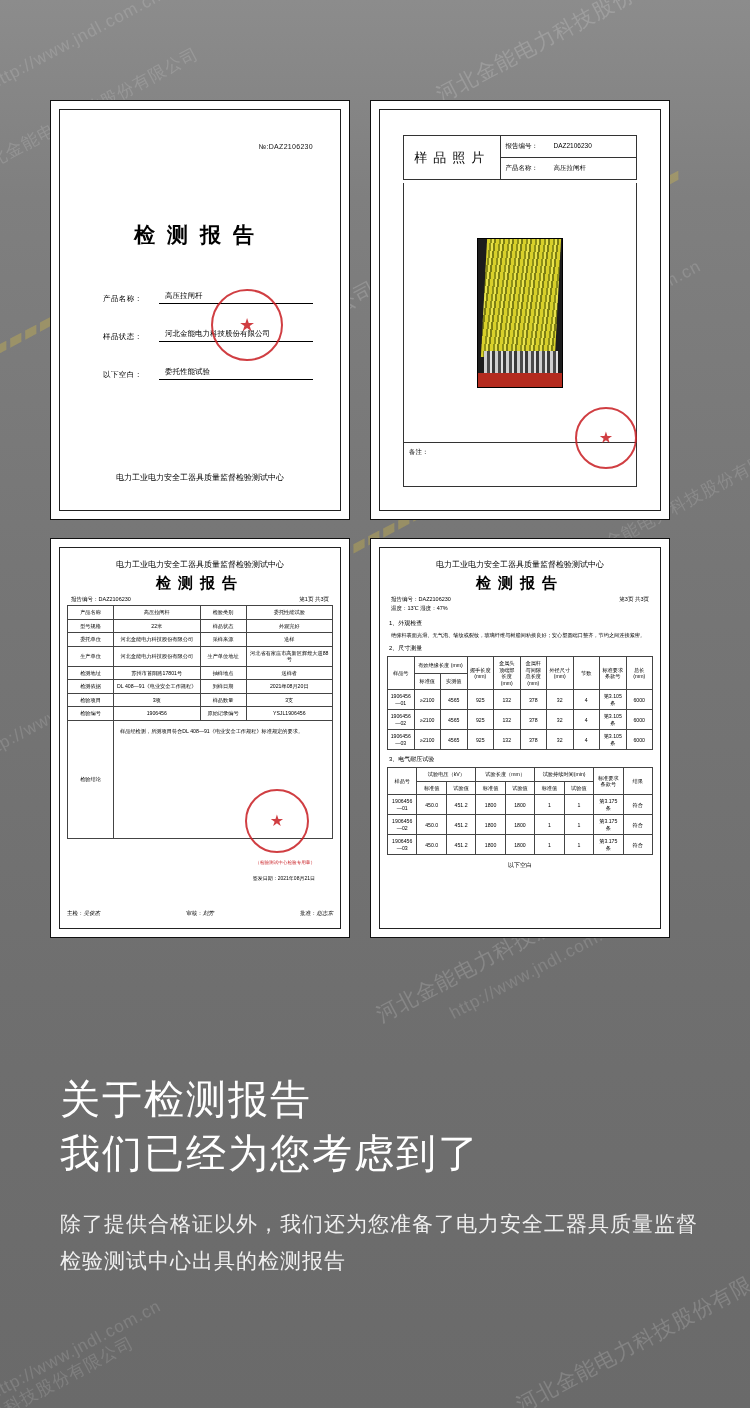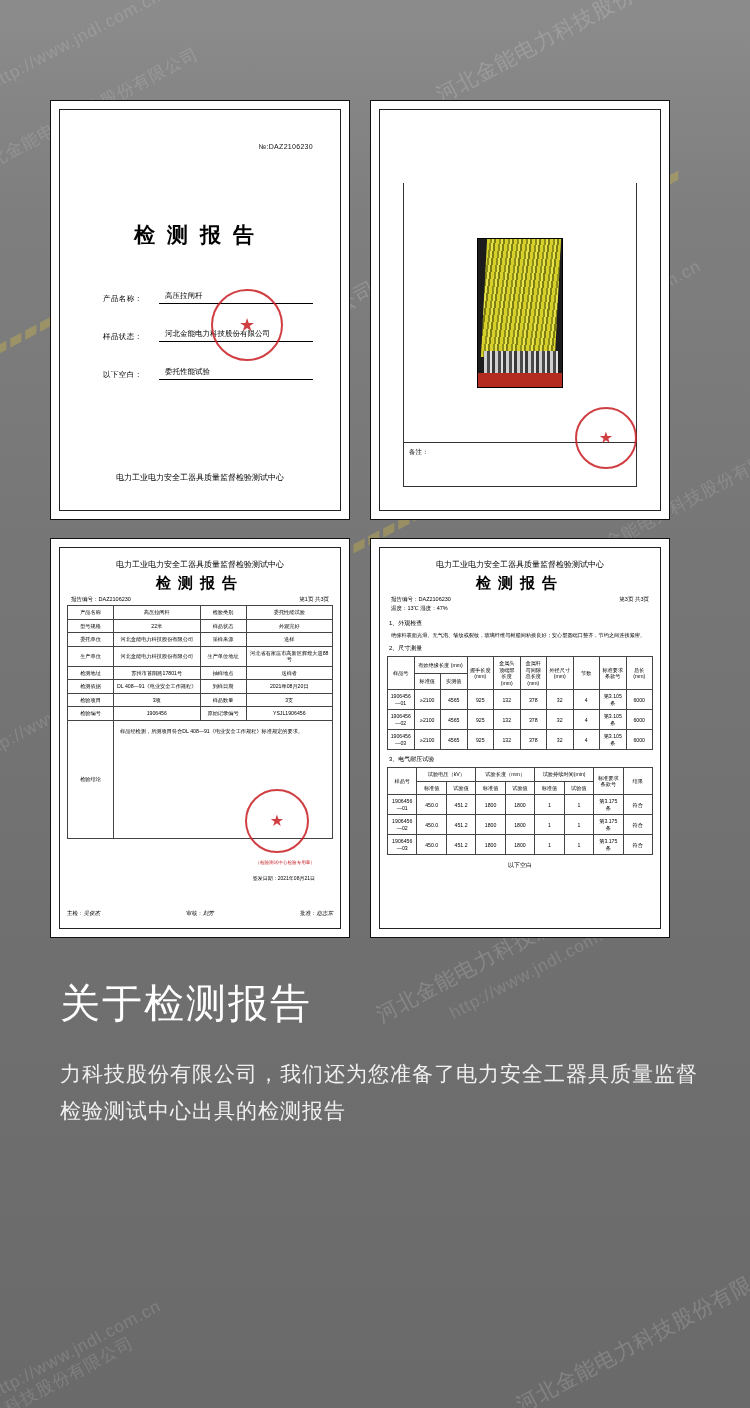--- a/index.html
+++ b/index.html
@@ -191,21 +191,21 @@
   }
   .sig { font-family: "DejaVu Serif", serif; font-style: italic; }
 
   
   .p4-sec { font-size: 6px; margin: 5px 2px 3px 2px; text-align: left; }
   .p4-note { font-size: 5.2px; line-height: 1.6; margin: 0 4px 4px 4px; text-align: left; }
   .p4-end { font-size: 6px; text-align: center; margin-top: 6px; }
 
   
   .copy {
-    position: absolute; left: 60px; top: 976px; right: 40px;
+    position: absolute; left: 60px; top: 1072px; right: 40px;
   }
   .copy h1 {
     color: #fff; font-size: 40px; font-weight: normal;
     letter-spacing: 2px; line-height: 1.35;
     font-family: "Liberation Sans", sans-serif;
   }
   .copy p {
     color: #f0f0f0; font-size: 21px; line-height: 1.75;
     margin-top: 26px; letter-spacing: 1px;
   }
@@ -259,20 +259,35 @@
         <div class="stamp stamp-p1">
           <span class="star">★</span>
         </div>
         <div class="p1-foot">电力工业电力安全工器具质量监督检验测试中心</div>
       </div>
     </div>
 
     <div class="page">
       <div class="inner-frame"></div>
       <div class="pg-content">
+        <div class="p2-table">
+          <div class="p2-head">
+            <div class="cell-title">样品照片</div>
+            <div class="cell-right">
+              <div class="p2-kv">
+                <span class="k">报告编号：</span>
+                <span>DAZ2106230</span>
+              </div>
+              <div class="p2-kv">
+                <span class="k">产品名称：</span>
+                <span>高压拉闸杆</span>
+              </div>
+            </div>
+          </div>
+        </div>
         <div class="p2-photo-box">
           <div class="photo">
             <div class="rods"></div>
             <div class="rods-end"></div>
             <div class="photo-base"></div>
           </div>
         </div>
         <div class="stamp stamp-p2">
           <span class="star">★</span>
         </div>
@@ -508,14 +523,15 @@
 
         <div class="p4-end">以下空白</div>
       </div>
     </div>
 
   </div>
 </div>
 
 <div class="copy">
   <h1>关于检测报告</h1>
-  <p>力科技股份有限公司，我们还为您准备了电力安全工器具质量监督检验测试中心出具的检测报告</p>
+  <h1>我们已经为您考虑到了</h1>
+  <p>除了提供合格证以外，我们还为您准备了电力安全工器具质量监督检验测试中心出具的检测报告</p>
 </div>
 
 </body></html>

